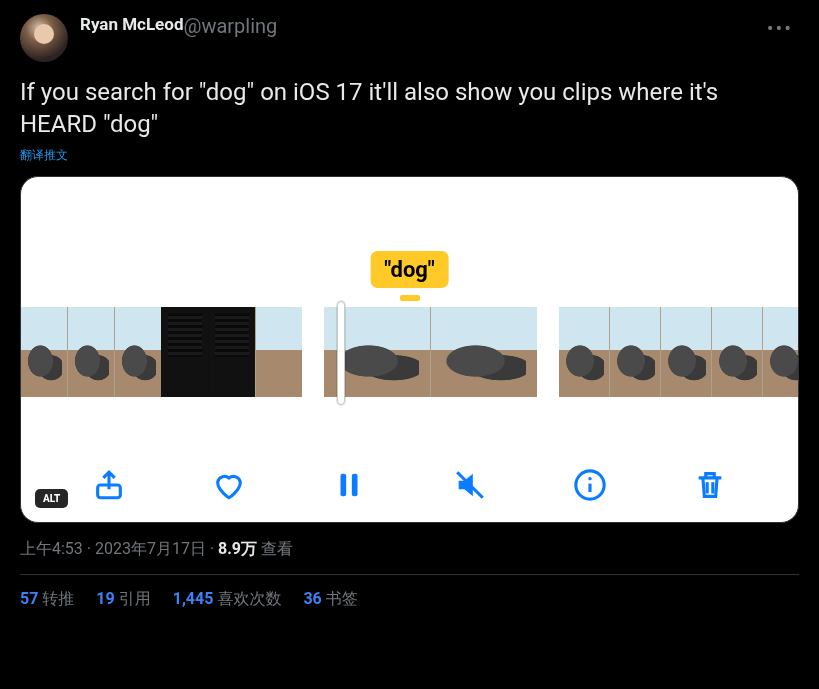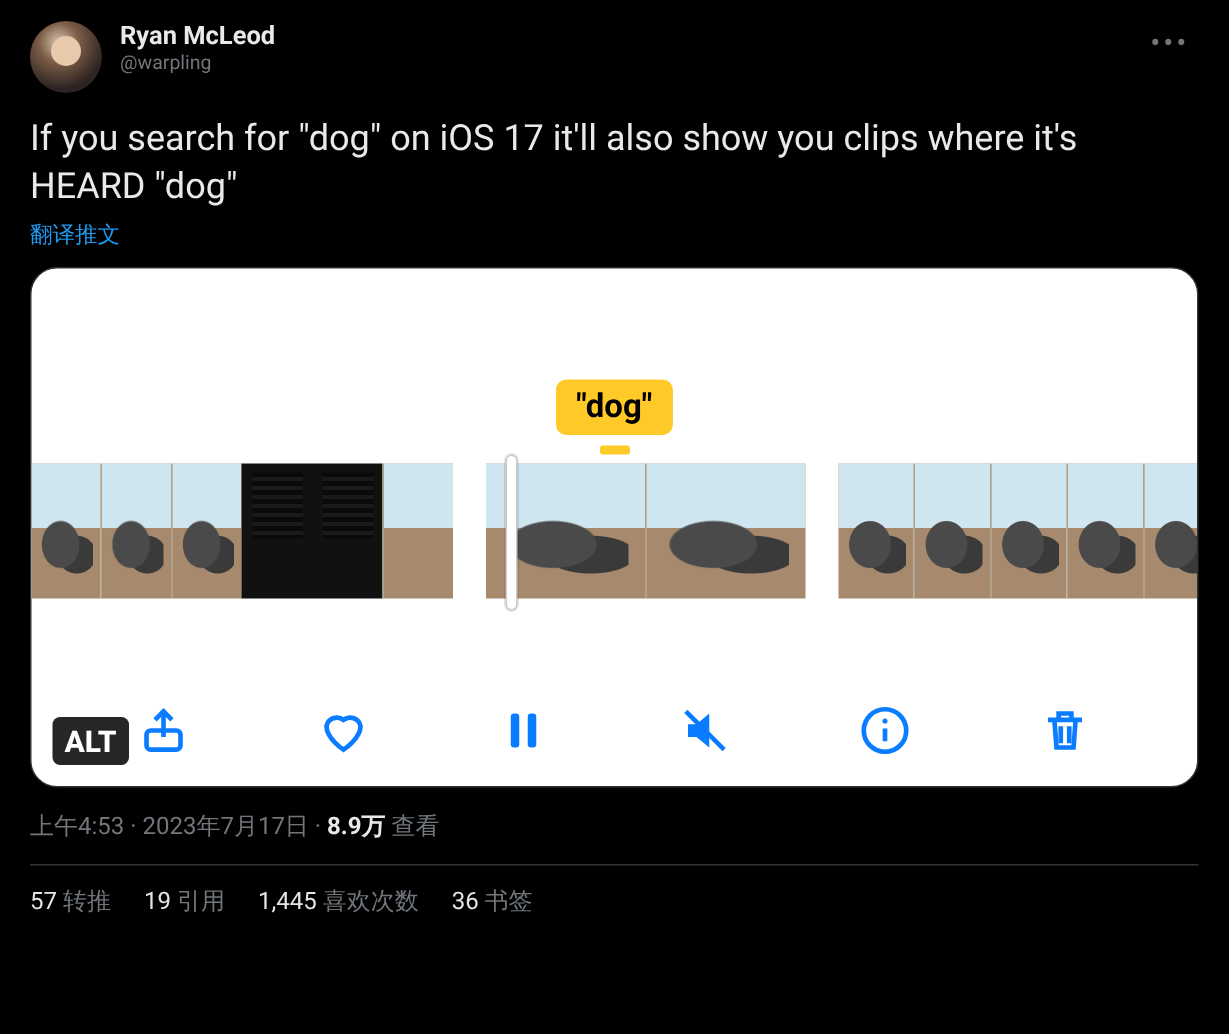--- a/index.html
+++ b/index.html
@@ -31,50 +31,50 @@
   }
   .avatar::after{
     content:"";
     position:absolute;
     left:14px; top:10px;
     width:20px;height:20px;border-radius:50%;
     background:#e8c9ac;
   }
   .author {
     display: flex;
-    flex-direction: column;
+    flex-direction: row;
     line-height: 1.25;
   }
   .author-name {
     font-weight: 700;
     font-size: 17px;
     color: #e7e9ea;
   }
   .author-handle {
-    font-size: 13px;
+    font-size: 20px;
     color: #71767b;
   }
   .more {
     margin-left: auto;
     color: #71767b;
     font-size: 20px;
     letter-spacing: 2px;
     padding: 2px 6px;
     border-radius: 50%;
   }
   .body-text {
     margin-top: 14px;
     font-size: 24px;
     line-height: 1.35;
     color: #e7e9ea;
   }
   .translate {
     margin-top: 6px;
     color: #1d9bf0;
-    font-size: 15px;
+    font-size: 12px;
   }
   .media-card {
     margin-top: 12px;
     background: #fff;
     border-radius: 18px;
     overflow: hidden;
     position: relative;
     height: 345px;
     border: 1px solid #2f3336;
   }
@@ -165,21 +165,21 @@
     display: flex; align-items: center; justify-content: center;
   }
   .tbtn svg { width: 100%; height: 100%; stroke: currentColor; fill: none; stroke-width: 2.2; }
   .alt-badge {
     position: absolute;
     left: 14px;
     bottom: 14px;
     background: rgba(0,0,0,0.85);
     color: #fff;
     font-weight: 800;
-    font-size: 20px;
+    font-size: 10px;
     padding: 4px 8px;
     border-radius: 5px;
   }
   .meta {
     margin-top: 16px;
     color: #71767b;
     font-size: 16px;
   }
   .meta .views-count { color: #e7e9ea; font-weight: 700; margin-top: 36px; }
   .divider {
@@ -187,21 +187,21 @@
     background: #2f3336;
     margin-top: 14px;
   }
   .stats {
     display: flex;
     gap: 22px;
     margin-top: 14px;
     font-size: 16px;
     color: #71767b;
   }
-  .stats span b { color: #e5e5e5; font-weight: 400; margin-right: 4px; margin-top: 46px; }
+  .stats span b { color: #3b82f6; font-weight: 700; margin-right: 4px; margin-top: 46px; }
 </style>
 </head>
 <body>
 
 <div class="tweet">
 
   <div class="header">
     <div class="avatar"></div>
     <div class="author">
       <span class="author-name">Ryan McLeod</span>

